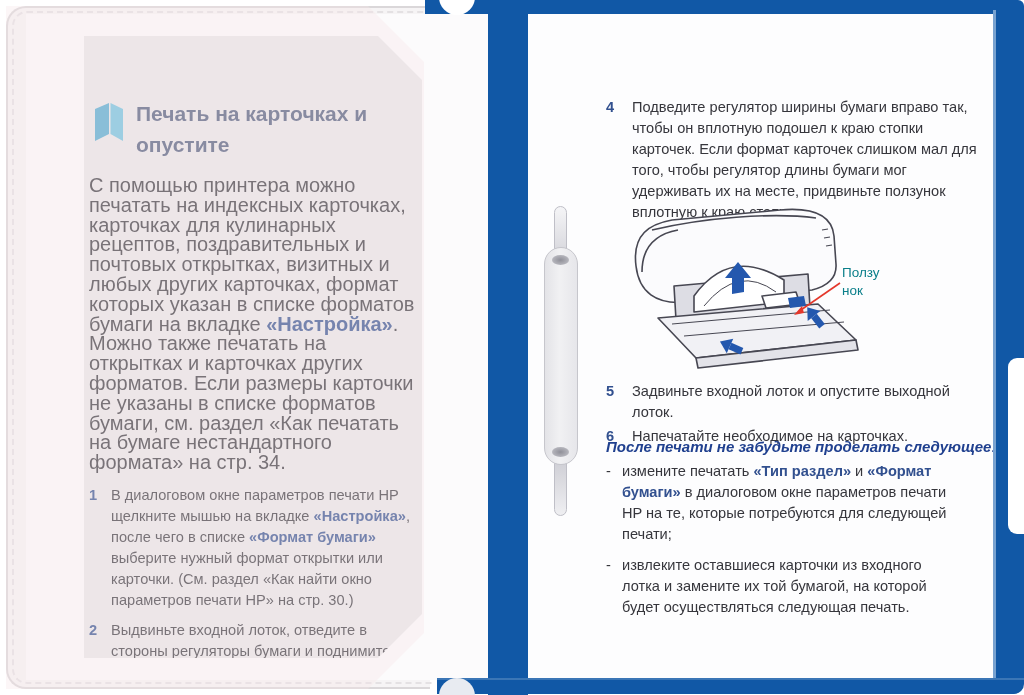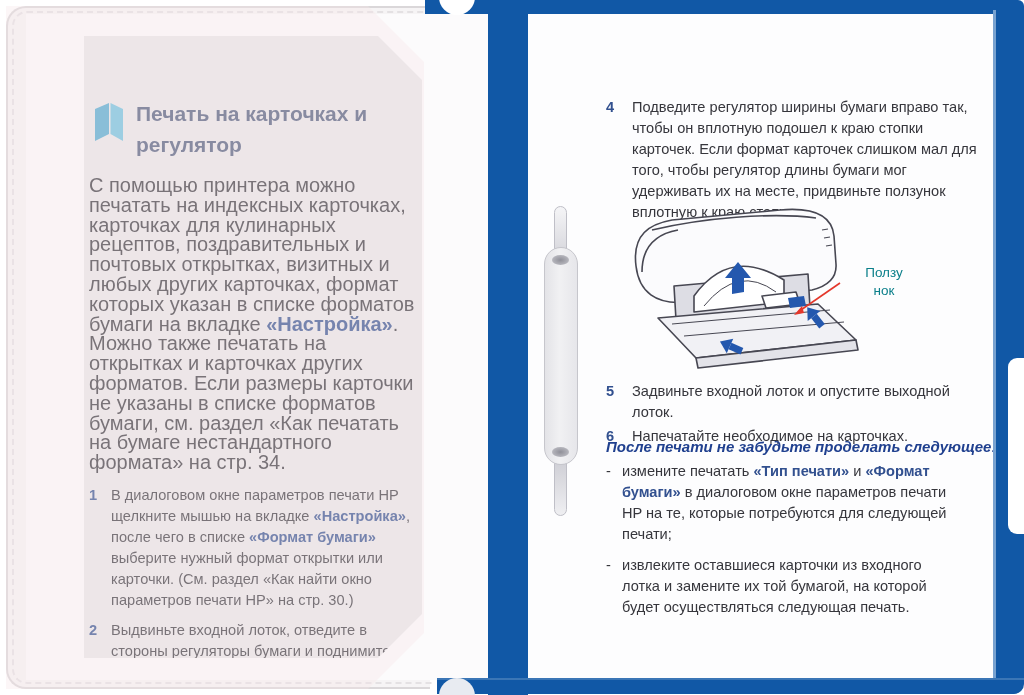--- a/index.html
+++ b/index.html
@@ -80,41 +80,41 @@
   .pos-bullets{left:606px;top:461px;}
   .after-heading{font-size:15px;font-weight:700;font-style:italic;color:var(--heading-italic,#20408f);line-height:21px;margin:0;}
   .bullet{display:grid;grid-template-columns:16px 1fr;margin-bottom:10px;}
   .bullet .marker{font-size:14.6px;line-height:21px;}
   .bullet .txt{width:340px;}
   
   .figure{position:absolute;left:612px;top:200px;width:372px;height:182px;}
   .figure svg{position:absolute;left:0;top:0;}
   .fig-label{
     position:absolute;left:230px;top:64px;width:84px;
-    color:var(--label-teal,#0b7f8a);font-size:13.5px;line-height:18px;font-weight:400;text-align:center;
+    color:var(--label-teal,#0b7f8a);font-size:13.5px;line-height:18px;font-weight:400;
   }
 </style>
 </head>
 <body>
 
 <div class="stage">
 
   <div class="sleeve"></div>
 
   <div class="page-left"></div>
 
   <div class="panel">
     <div class="page-header">
       <span class="card-icon">
         <svg width="34" height="40" viewBox="0 0 34 40">
           <polygon points="3,7 17,1 17,32 3,39" fill="#4fa9cf"></polygon>
           <polygon points="18.5,1 31,7 31,39 18.5,32" fill="#6ec2df"></polygon>
         </svg>
       </span>
-      <h1 class="title">Печать на карточках и регулятор</h1>
+      <h1 class="title">Печать на карточках и опустите</h1>
     </div>
 
     <p class="intro"><span>С помощью принтера можно печатать на индексных карточках, карточках для кулинарных рецептов, поздравительных и почтовых открытках, визитных и любых других карточках, формат которых указан в списке форматов бумаги на вкладке </span><span class="b">«Настройка»</span><span>. Можно также печатать на открытках и карточках других форматов. Если размеры карточки не указаны в списке форматов бумаги, см. раздел «Как печатать на бумаге нестандартного формата» на стр. 34.</span></p>
 
     <ol class="steps">
       <li class="step-row">
         <span class="num">1</span>
         <div class="txt"><span>В диалоговом окне параметров печати HP щелкните мышью на вкладке </span><span class="b">«Настройка»</span><span>, после чего в списке </span><span class="b">«Формат бумаги»</span><span> выберите нужный формат открытки или карточки. (См. раздел «Как найти окно параметров печати HP» на стр. 30.)</span></div>
       </li>
       <li class="step-row">
@@ -200,21 +200,21 @@
     </div>
   </div>
 
   <div class="rc pos-heading">
     <p class="after-heading">После печати не забудьте проделать следующее:</p>
   </div>
 
   <div class="rc pos-bullets">
     <div class="bullet">
       <span class="marker">-</span>
-      <div class="txt"><span>измените печатать </span><span class="b">«Тип печати»</span><span> и </span><span class="b">«Формат бумаги»</span><span> в диалоговом окне параметров печати HP на те, которые потребуются для следующей печати;</span></div>
+      <div class="txt"><span>измените печатать </span><span class="b">«Тип раздел»</span><span> и </span><span class="b">«Формат бумаги»</span><span> в диалоговом окне параметров печати HP на те, которые потребуются для следующей печати;</span></div>
     </div>
     <div class="bullet">
       <span class="marker">-</span>
       <div class="txt"><span>извлеките оставшиеся карточки из входного лотка и замените их той бумагой, на которой будет осуществляться следующая печать.</span></div>
     </div>
   </div>
 
   <div class="spine"></div>
   <div class="bar-top"></div>
   <div class="notch-top"></div>

